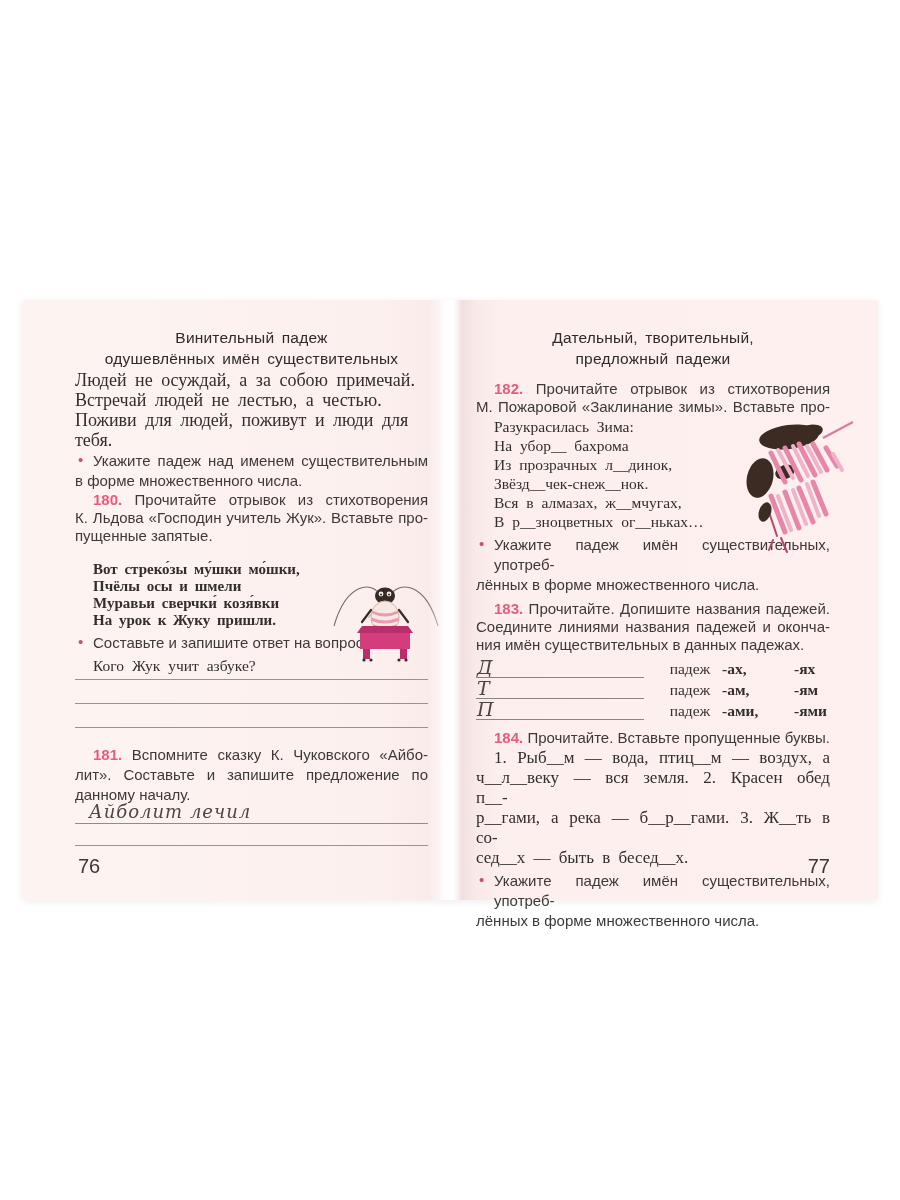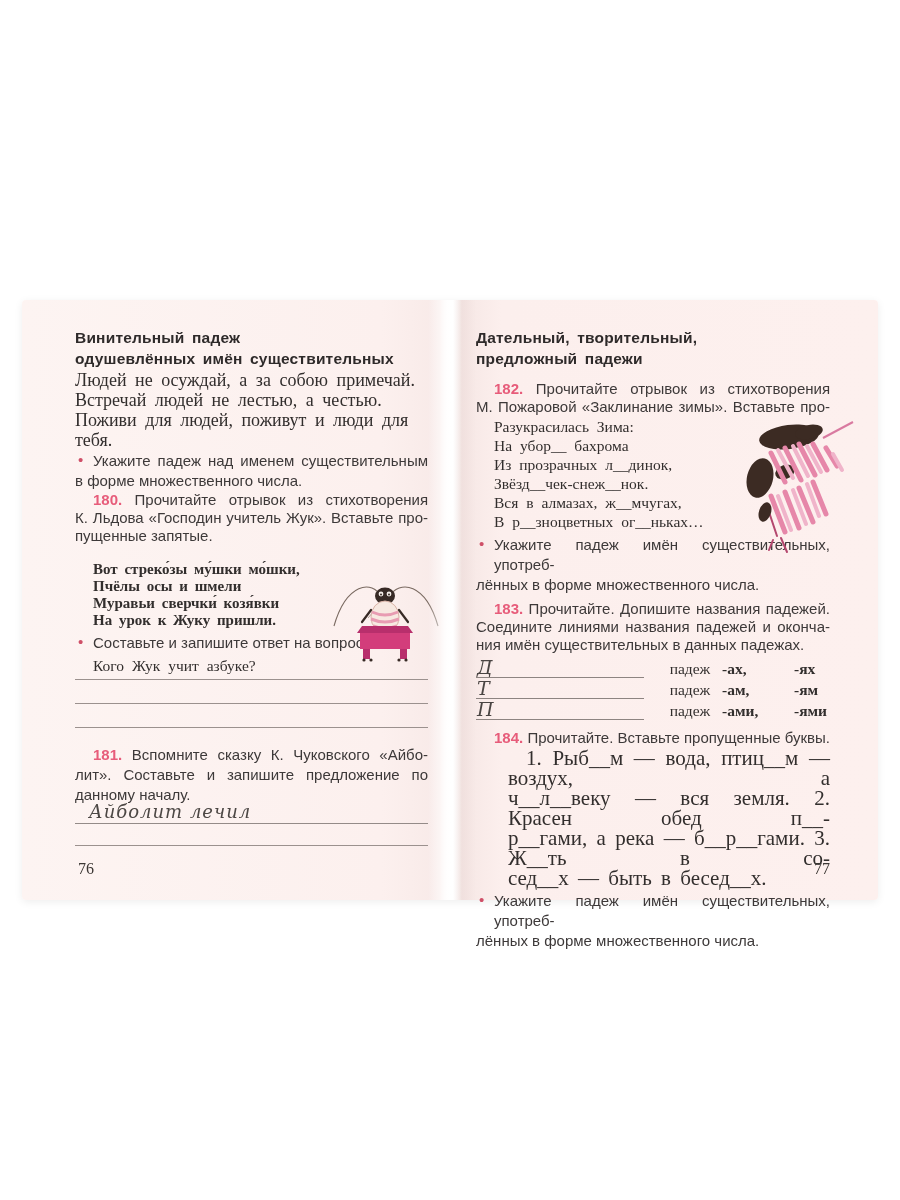--- a/index.html
+++ b/index.html
@@ -14,21 +14,21 @@
   }
   .gutter{
     position:absolute;left:406px;top:0;width:48px;height:100%;
     background:linear-gradient(90deg,rgba(255,255,255,0) 0%,rgba(255,255,255,.9) 40%,#ffffff 52%,rgba(236,219,216,.55) 70%,rgba(252,239,237,0) 100%);
     pointer-events:none;
   }
   .page{position:absolute;top:0;width:428px;height:600px;box-sizing:border-box;}
   .page.left{left:0;padding:27px 0 0 53px;}
   .page.right{left:428px;padding:27px 0 0 26px;}
   .col{width:353px;position:relative;}
-  .hdr{font-weight:bold;font-size:15.5px;line-height:21px;color:#2e2a2a;word-spacing:3px;letter-spacing:.2px;}
+  .hdr{font-weight:normal;font-size:15.5px;line-height:21px;text-align:center;color:#2e2a2a;word-spacing:3px;letter-spacing:.2px;}
   .sans{font-size:15px;color:#3d3939;}
   .lh20{line-height:20px;} .lh19{line-height:19px;} .lh18{line-height:18px;}
   .jline{text-align:justify;text-align-last:justify;}
   .ind{text-indent:18px;}
   .exnum{color:#e75c7a;font-weight:bold;}
   .serif{font-family:"Liberation Serif","DejaVu Serif",serif;color:#322e2d;}
   .proverbs{font-size:18px;line-height:20px;word-spacing:4px;margin-top:1px;}
   .poemL{font-size:15px;line-height:17px;word-spacing:3px;padding-left:18px;margin-top:16px;font-weight:bold;}
   .poemR{font-size:15.5px;line-height:19px;word-spacing:4px;padding-left:18px;}
   .bullet-row{position:relative;padding-left:18px;font-size:15px;line-height:20px;color:#3d3939;}
@@ -39,21 +39,21 @@
   .rules .r1{height:3px;} .rules .r2{height:23px;} .rules .r3{height:23px;}
   .hw{margin-top:-8px;height:26px;border-bottom:1px solid #948b88;}
   .hw-text{font-family:"DejaVu Serif",serif;font-style:italic;font-size:18px;line-height:30px;padding-left:14px;color:#4c4744;letter-spacing:1px;}
   .hw-empty{height:21px;border-bottom:1px solid #9b918e;}
   .t-row{display:flex;align-items:flex-end;height:21px;font-family:"Liberation Serif","DejaVu Serif",serif;font-size:15.5px;color:#322e2d;}
   .linegrp{width:168px;border-bottom:1px solid #8d8481;display:flex;align-items:flex-end;}
   .cur{font-family:"DejaVu Serif",serif;font-style:italic;font-size:19px;line-height:19px;color:#4a4543;padding-left:1px;}
   .plabel{padding-left:14px;width:78px;box-sizing:border-box;text-align:center;}
   .e1{width:72px;font-weight:bold;}
   .e2{font-weight:bold;}
-  .pgnum{position:absolute;bottom:22px;font-size:16px;font-family:Liberation Serif, serif;color:#3b3734;text-align:center;}
+  .pgnum{position:absolute;bottom:22px;font-size:20px;font-family:Liberation Sans, sans-serif;color:#3b3734;text-align:center;}
   .pg-left{left:56px;}
   .pg-right{right:48px;}
   .illus{position:absolute;pointer-events:none;}
   .illus-beetle{left:308px;top:270px;}
   .illus-branch{left:293px;top:120px;}
 </style>
 </head>
 <body>
 
 <div class="book">
@@ -204,21 +204,21 @@
           <span class="plabel">падеж</span>
           <span class="e1">-ами,</span>
           <span class="e2">-ями</span>
         </div>
       </div>
 
       <div class="sans lh19" style="margin-top:8px;">
         <div class="jline ind"><span class="exnum">184.</span> <span>Прочитайте. Вставьте пропущенные буквы.</span></div>
       </div>
 
-      <div class="serif" style="font-size:21px;line-height:20px;word-spacing:4px;margin-top:1px;margin-left:32px;">
+      <div class="serif" style="font-size:17px;line-height:20px;word-spacing:4px;margin-top:1px;">
         <div class="jline ind">1. Рыб__м — вода, птиц__м — воздух, а</div>
         <div class="jline">ч__л__веку — вся земля. 2. Красен обед п__-</div>
         <div class="jline">р__гами, а река — б__р__гами. 3. Ж__ть в со-</div>
         <div>сед__х — быть в бесед__х.</div>
       </div>
 
       <div class="bullet-row" style="margin-top:3px;">
         <span class="dot">•</span>
         <div class="jline">Укажите падеж имён существительных, употреб-</div>
         <div style="margin-left:-18px;">лённых в форме множественного числа.</div>

